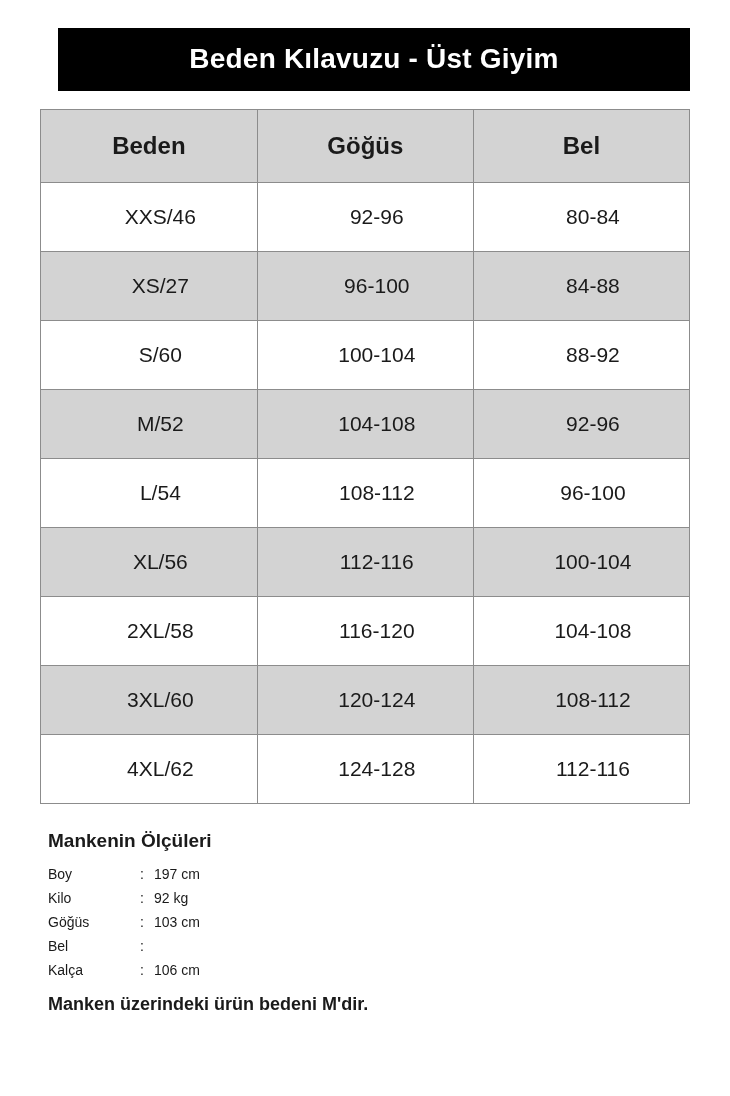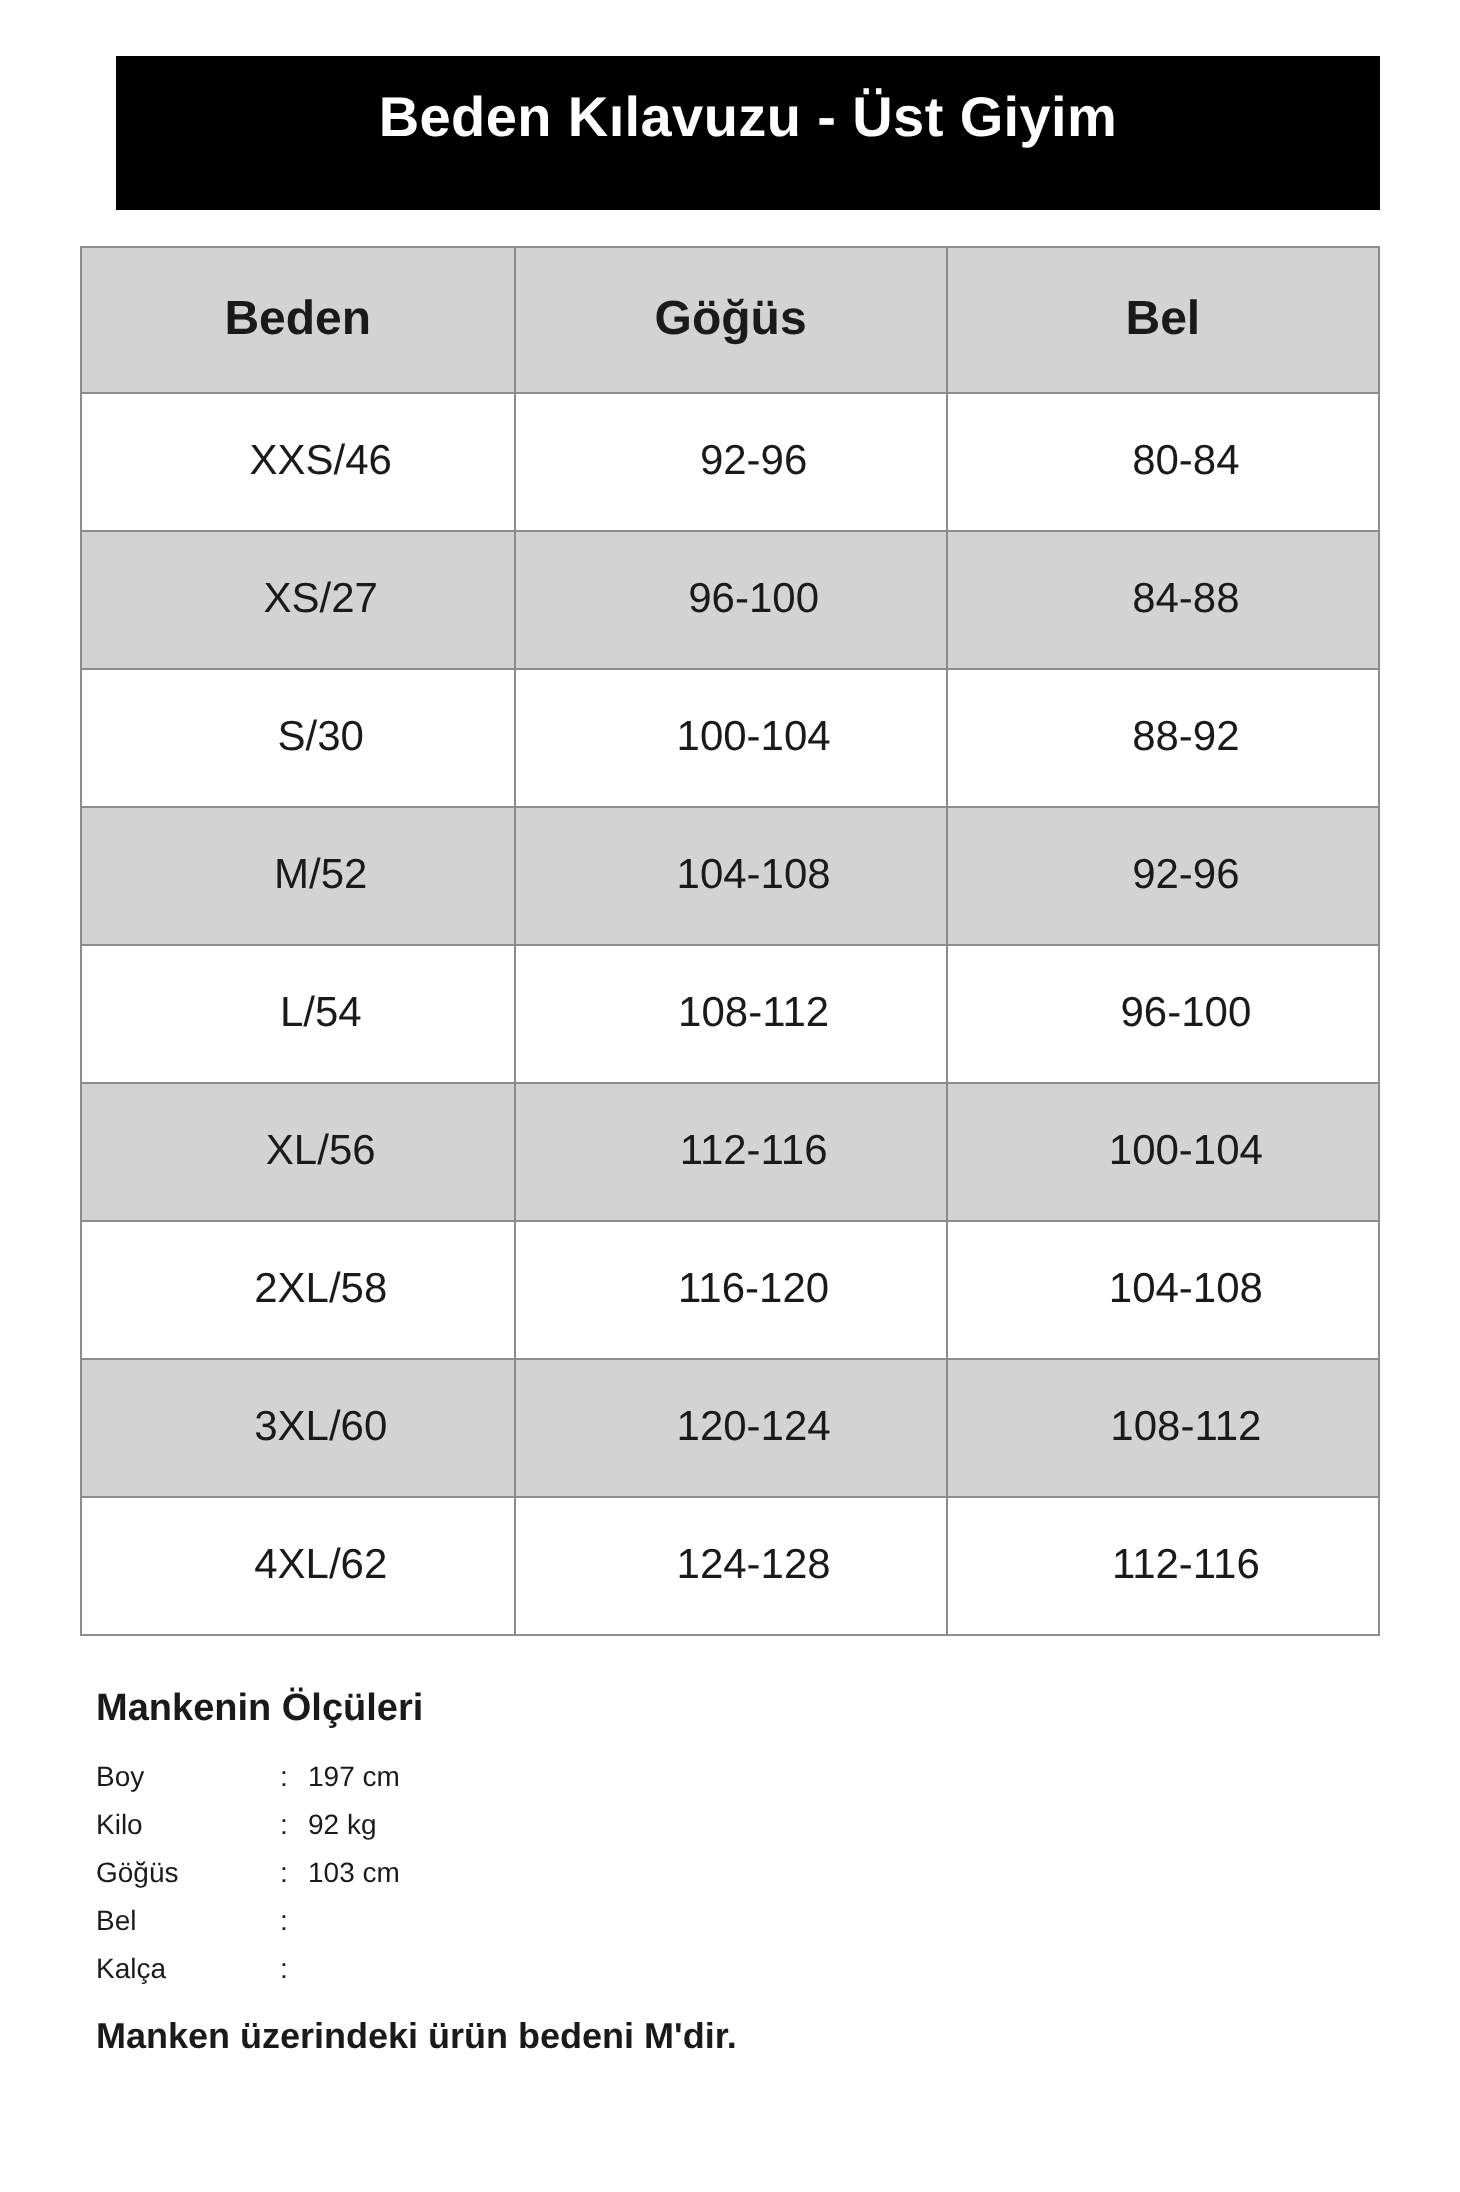--- a/index.html
+++ b/index.html
@@ -23,21 +23,21 @@
     display: flex;
     flex-direction: column;
   }
   .title-bar {
     background: #000000;
     color: #ffffff;
     text-align: center;
     font-size: 28px;
     font-weight: bold;
     letter-spacing: 0.2px;
-    padding: 16px 10px 30px 10px;
+    padding: 16px 10px 16px 10px;
     margin: 0 0 18px 18px;
     line-height: 1.1;
   }
   table.size-table {
     width: 100%;
     border-collapse: collapse;
     table-layout: fixed;
     border-radius: 16px;
   }
   table.size-table th,
@@ -122,21 +122,21 @@
         <td>XXS/46</td>
         <td>92-96</td>
         <td>80-84</td>
       </tr>
       <tr class="alt">
         <td>XS/27</td>
         <td>96-100</td>
         <td>84-88</td>
       </tr>
       <tr>
-        <td>S/30</td>
+        <td>S/60</td>
         <td>100-104</td>
         <td>88-92</td>
       </tr>
       <tr class="alt">
         <td>M/52</td>
         <td>104-108</td>
         <td>92-96</td>
       </tr>
       <tr>
         <td>L/54</td>
@@ -188,18 +188,19 @@
     </div>
 
     <div class="model-row">
       <span class="model-label">Bel</span>
       <span class="model-sep">:</span>
     </div>
 
     <div class="model-row">
       <span class="model-label">Kalça</span>
       <span class="model-sep">:</span>
+      <span class="model-value">106 cm</span>
     </div>
 
     <div class="model-note">Manken üzerindeki ürün bedeni  M'dir.</div>
   </div>
 
 </div>
 
 </body></html>

